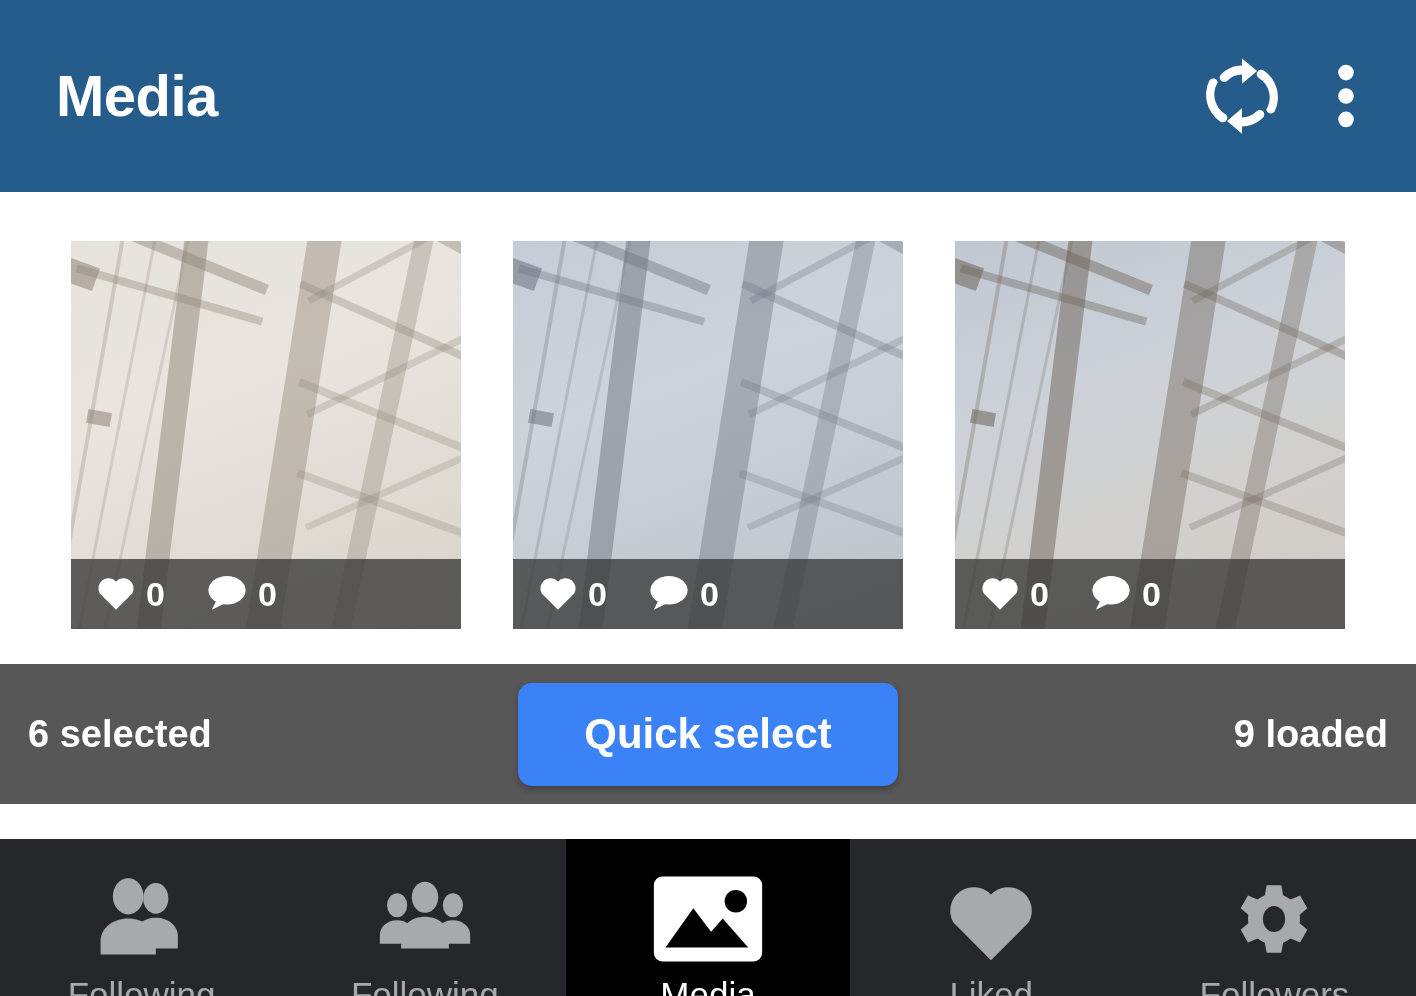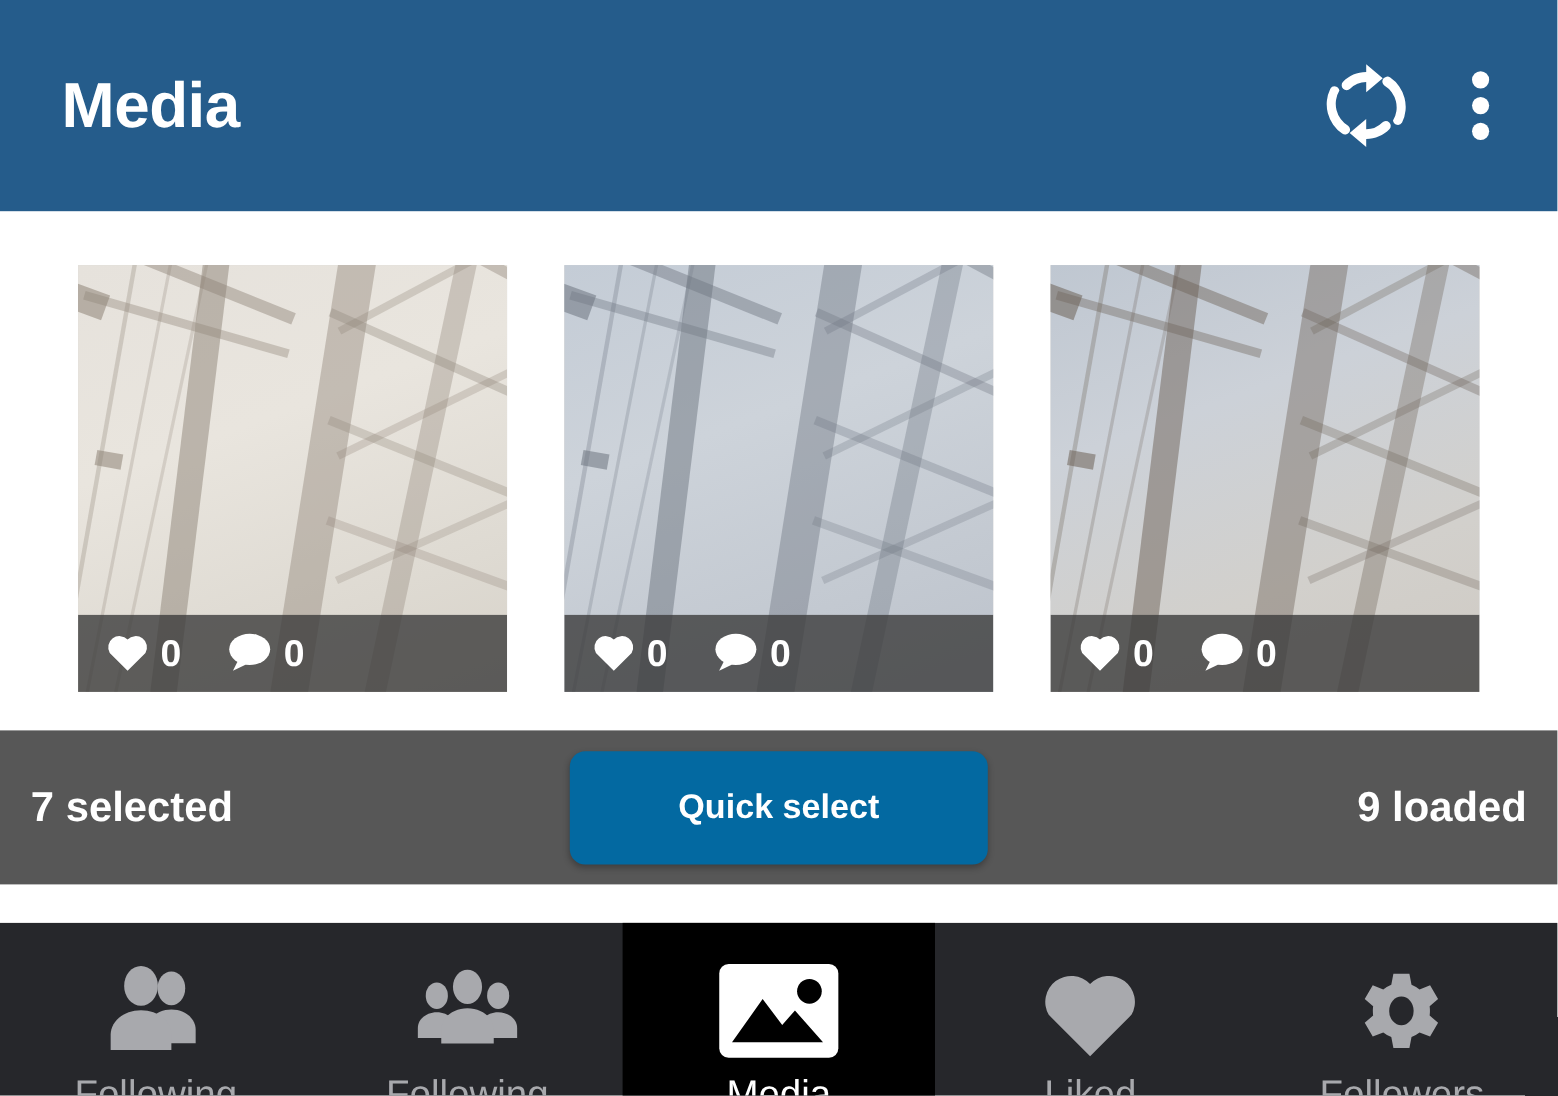--- a/index.html
+++ b/index.html
@@ -120,23 +120,23 @@
   .actionbar-left, .actionbar-right {
     color: #ffffff;
     font-size: 38px;
     font-weight: bold;
     flex: 1 1 0;
     line-height: 1;
   }
   .actionbar-right { text-align: right; }
   .quick-select {
     flex: 0 0 auto;
-    background: #0369a1;
+    background: #3b82f6;
     color: #ffffff;
-    font-size: 31px;
+    font-size: 42px;
     font-weight: bold;
     border: none;
     border-radius: 14px;
     padding: 0 38px;
     height: 103px;
     min-width: 380px;
     cursor: pointer;
     font-family: "Liberation Sans", sans-serif;
     box-shadow: 0 3px 6px rgba(0,0,0,.28);
   }
@@ -337,21 +337,21 @@
             </span>
             <span class="meta-count">0</span>
           </span>
         </div>
       </div>
 
     </div>
   </div>
 
   <div class="actionbar">
-    <div class="actionbar-left">7 selected</div>
+    <div class="actionbar-left">6 selected</div>
     <button class="quick-select">Quick select</button>
     <div class="actionbar-right">9 loaded</div>
   </div>
 
   <div class="bottomnav">
 
     <div class="navitem">
       <span class="navicon">
         <svg width="92" height="82" viewBox="0 0 30 26" fill="#a8a9ad">
           <ellipse cx="19.5" cy="6.3" rx="4.1" ry="5.0"></ellipse>

